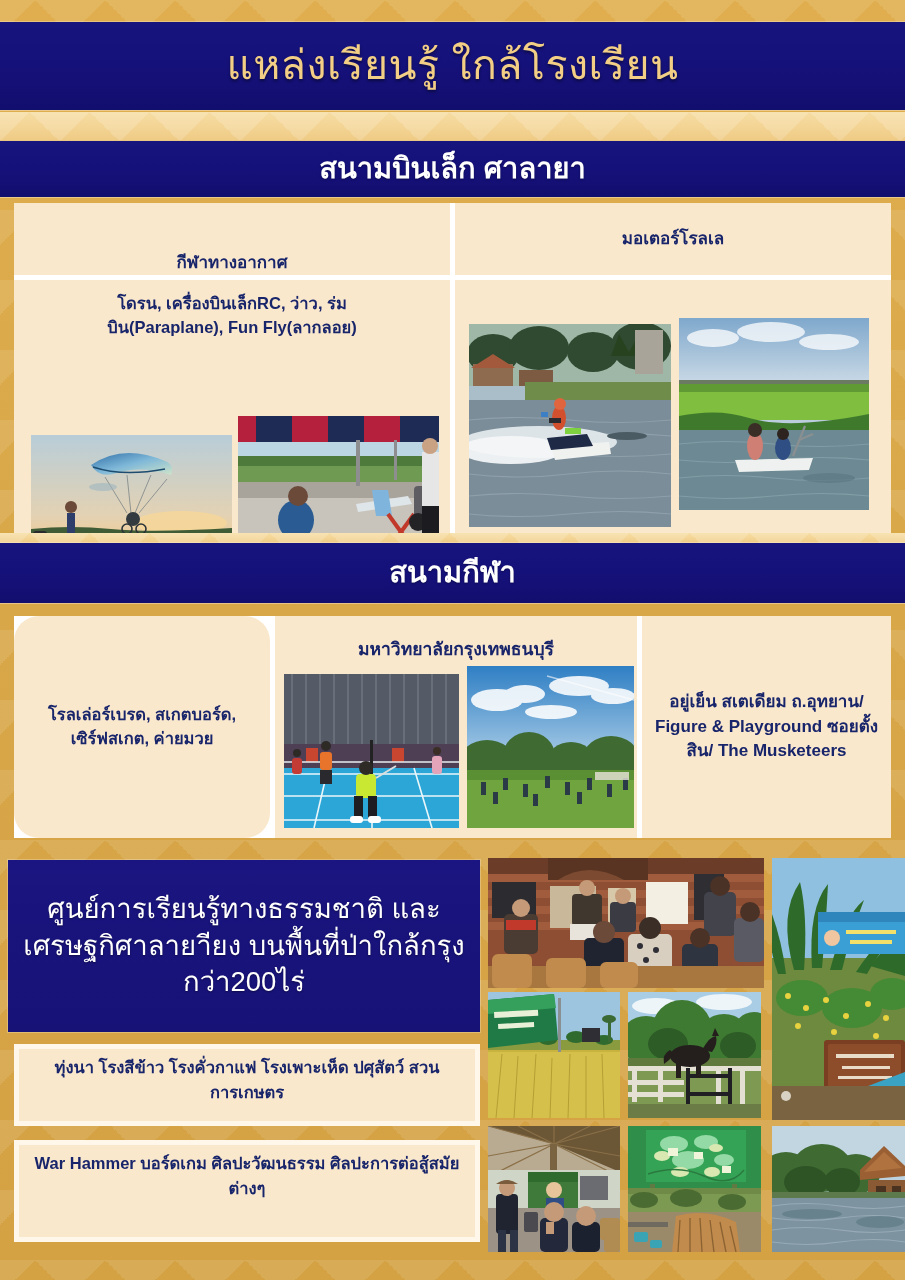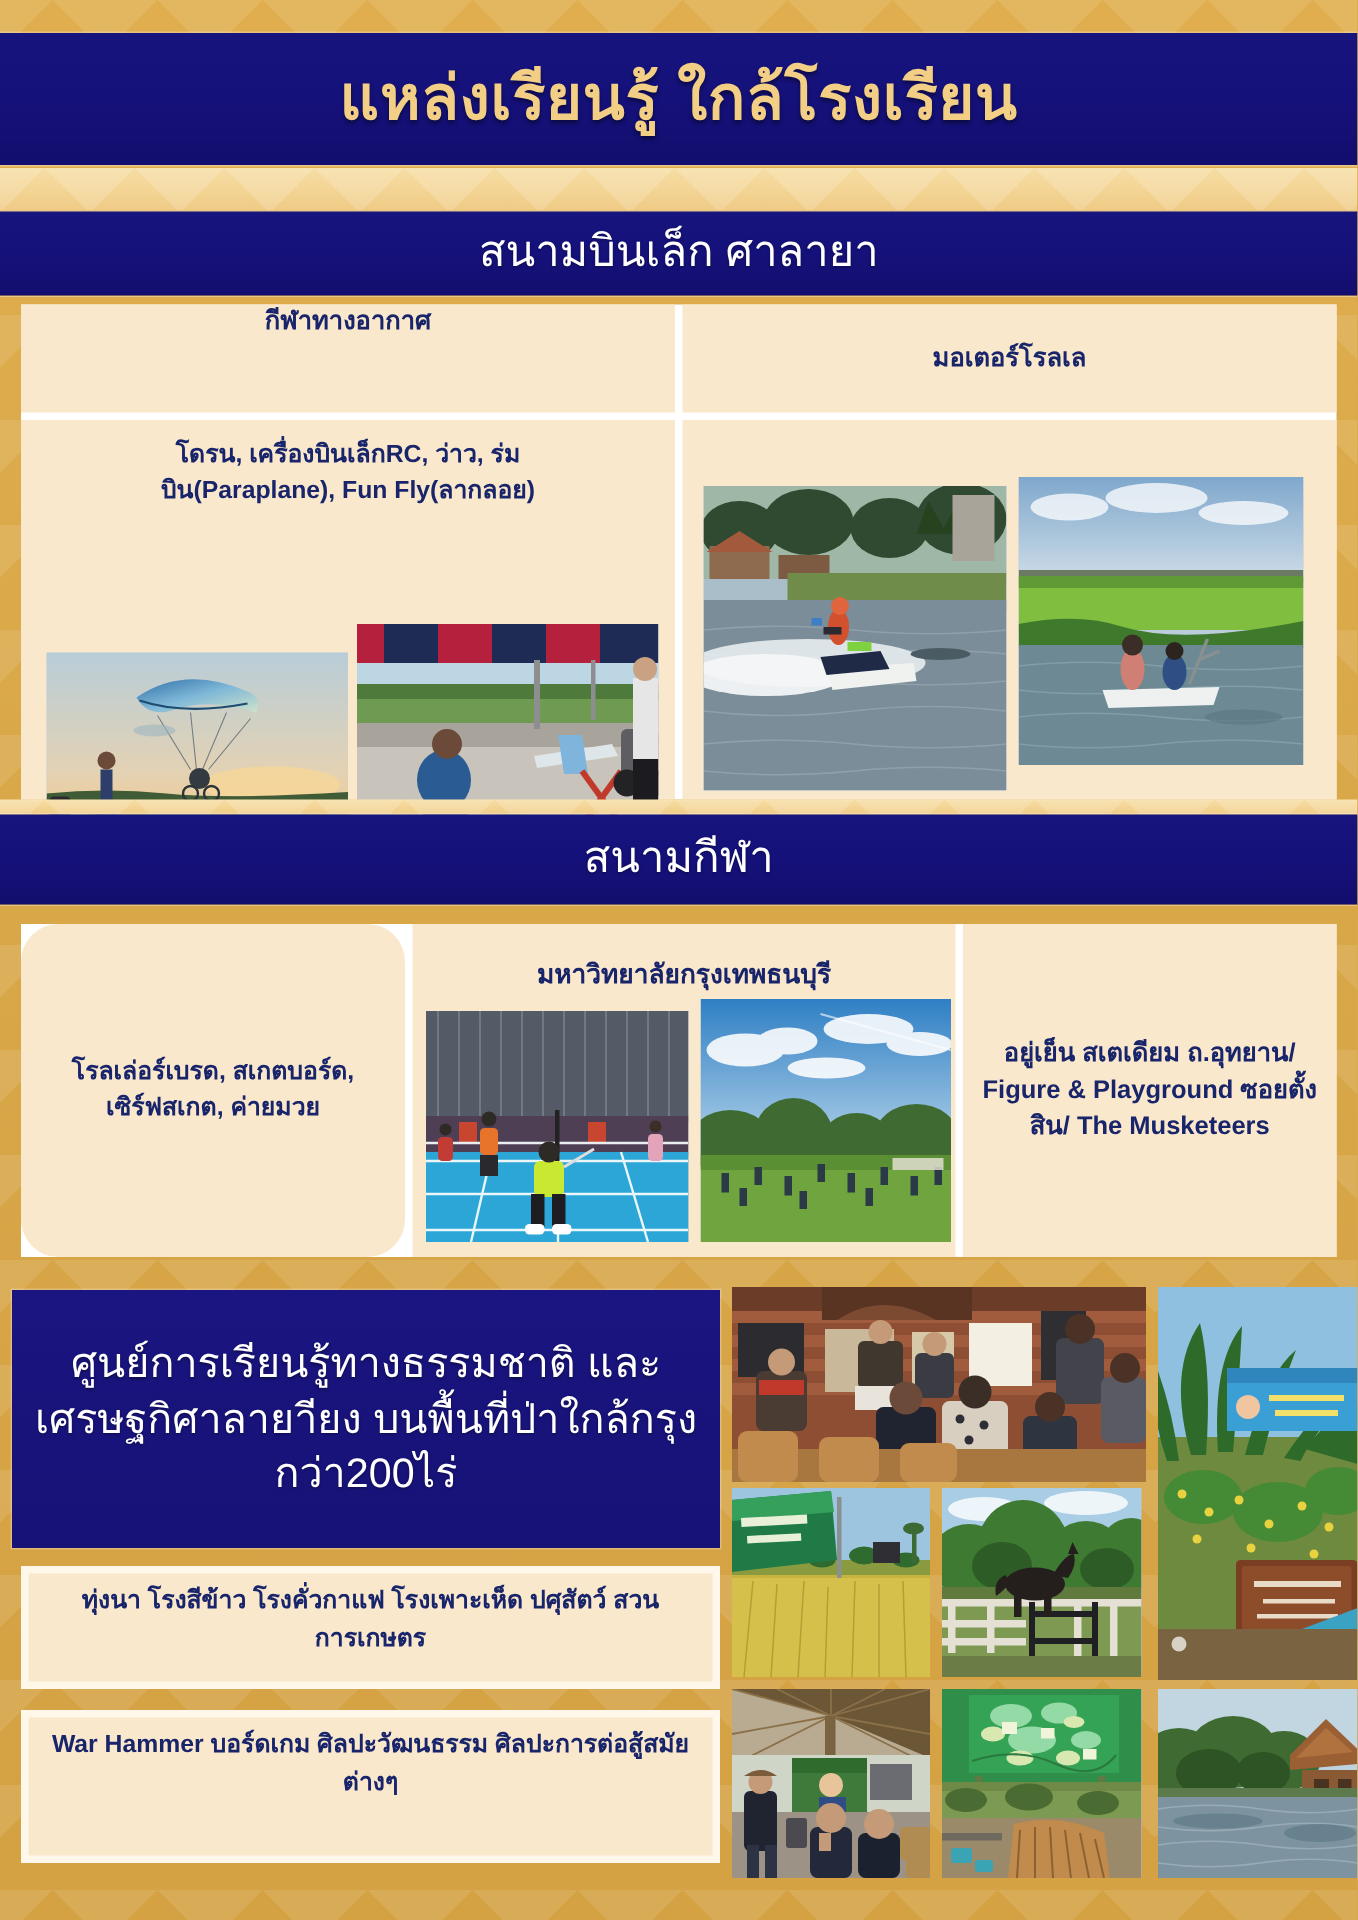--- a/index.html
+++ b/index.html
@@ -22,26 +22,26 @@
   
   .navy-bar{
     position:absolute;left:0;width:905px;
     background:linear-gradient(180deg,#17147e 0%,#15117a 50%,#120e6e 100%);
     box-shadow:0 1px 0 rgba(255,255,255,.35), 0 -1px 0 rgba(255,255,255,.25);
     display:flex;align-items:center;justify-content:center;
     color:#fff;text-align:center;
   }
   .title-bar{top:22px;height:88px;}
   .title-bar .t{
-    font-size:41px;font-weight:bold;color:#f3cf86;
+    font-size:41px;font-weight:normal;color:#f3cf86;
     letter-spacing:.5px;line-height:1.1;
     text-shadow:0 2px 3px rgba(0,0,0,.45);
   }
   .sec-bar{height:56px;}
-  .sec-bar .t{font-size:29px;font-weight:normal;line-height:1.1;
+  .sec-bar .t{font-size:29px;font-weight:bold;line-height:1.1;
     text-shadow:0 1px 2px rgba(0,0,0,.35);}
 
   .gold-band{
     position:absolute;left:0;width:905px;
     background:
       linear-gradient(135deg, rgba(255,255,255,.16) 25%, transparent 25%) 0 0/60px 60px,
       linear-gradient(225deg, rgba(255,255,255,.16) 25%, transparent 25%) 0 0/60px 60px,
       linear-gradient(180deg,#f6dda4 0%,#f3d494 55%,#efcb85 100%);
   }
 
@@ -95,21 +95,21 @@
   </div>
 
   <div class="gold-band" style="top:112px;height:28px;"></div>
 
   <div class="navy-bar sec-bar" style="top:141px;">
     <div class="t">สนามบินเล็ก ศาลายา</div>
   </div>
 
   <div class="card-wrap" style="left:14px;top:203px;width:877px;height:330px;">
 
-    <div class="cell" style="left:0;top:0;width:436px;height:72px;justify-content:flex-start;">
+    <div class="cell" style="left:0;top:0;width:436px;height:72px;justify-content:flex-end;">
       <div class="cell-head">กีฬาทางอากาศ</div>
     </div>
 
     <div class="cell" style="left:441px;top:0;width:436px;height:72px;justify-content:center;">
       <div class="cell-head">มอเตอร์โรลเล</div>
     </div>
 
     <div class="cell" style="left:0;top:77px;width:436px;height:253px;padding:12px 46px 0;">
       <div class="cell-txt">โดรน, เครื่องบินเล็กRC, ว่าว, ร่มบิน(Paraplane), Fun Fly(ลากลอย)</div>
 

